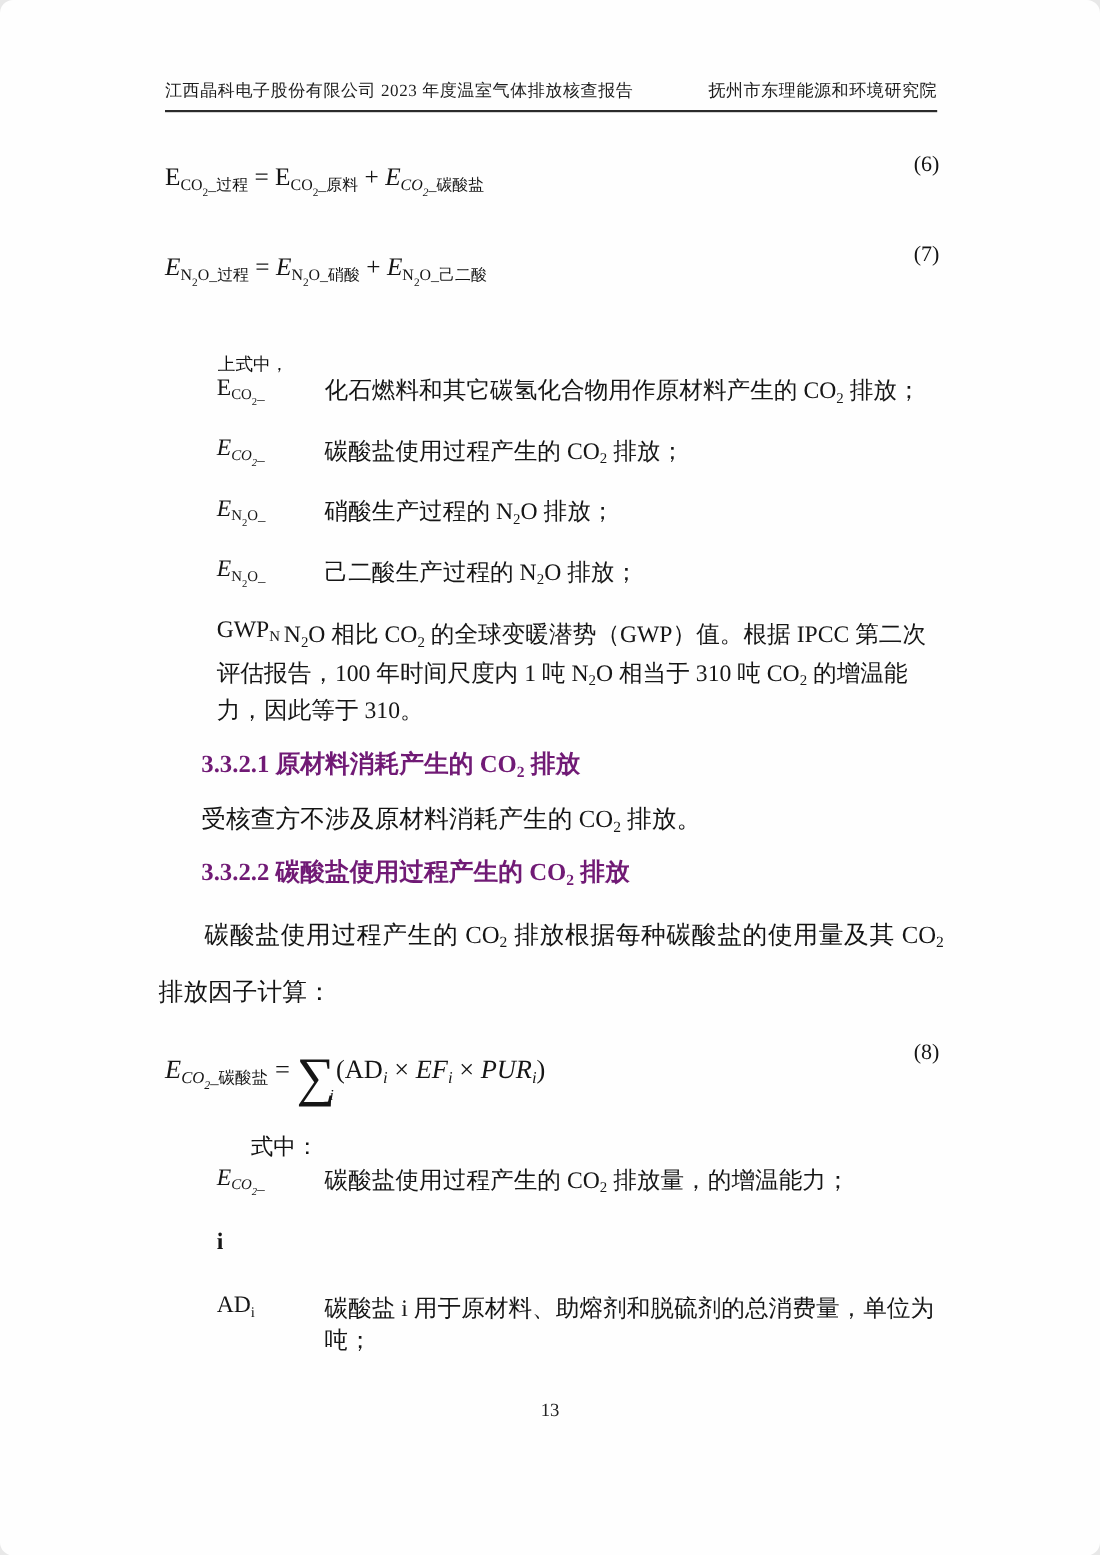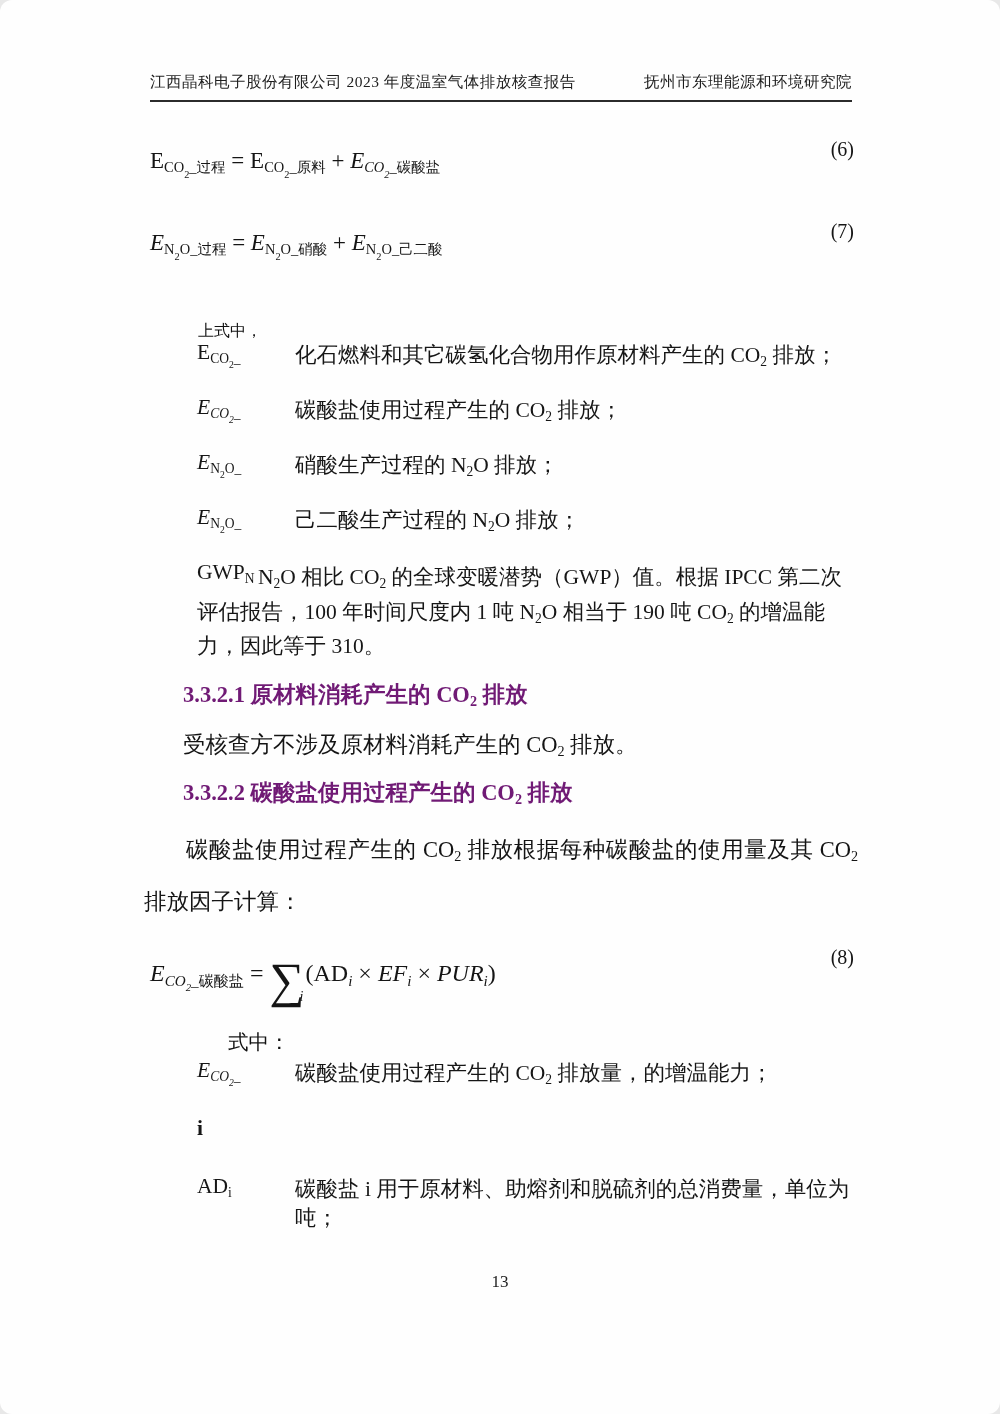--- a/index.html
+++ b/index.html
@@ -95,21 +95,21 @@
     <div class="def-row">
       <span class="def-term"><span class="it">E</span><sub>N</sub><sub class="s2">2</sub><sub>O_</sub></span>
       <span class="def-desc"><span>硝酸生产过程的 N</span><sub>2</sub><span>O 排放；</span></span>
     </div>
     <div class="def-row">
       <span class="def-term"><span class="it">E</span><sub>N</sub><sub class="s2">2</sub><sub>O_</sub><sub class="clip">己</sub></span>
       <span class="def-desc"><span>己二酸生产过程的 N</span><sub>2</sub><span>O 排放；</span></span>
     </div>
     <div class="def-row gwp">
       <span class="def-term"><span>GWP</span><sub>N</sub></span>
-      <span class="def-desc"><span>N</span><sub>2</sub><span>O 相比 CO</span><sub>2</sub><span> 的全球变暖潜势（GWP）值。根据 IPCC 第二次评估报告，100 年时间尺度内 1 吨 N</span><sub>2</sub><span>O 相当于 190 吨 CO</span><sub>2</sub><span> 的增温能力，因此等于 310。</span></span>
+      <span class="def-desc"><span>N</span><sub>2</sub><span>O 相比 CO</span><sub>2</sub><span> 的全球变暖潜势（GWP）值。根据 IPCC 第二次评估报告，100 年时间尺度内 1 吨 N</span><sub>2</sub><span>O 相当于 310 吨 CO</span><sub>2</sub><span> 的增温能力，因此等于 310。</span></span>
     </div>
   </div>
 
   <div class="h3" id="h321"><span>3.3.2.1 原材料消耗产生的 CO</span><sub>2</sub><span> 排放</span></div>
   <div class="para" id="p1"><span>受核查方不涉及原材料消耗产生的 CO</span><sub>2</sub><span> 排放。</span></div>
   <div class="h3" id="h322"><span>3.3.2.2 碳酸盐使用过程产生的 CO</span><sub>2</sub><span> 排放</span></div>
   <div class="para" id="p2"><span>碳酸盐使用过程产生的 CO</span><sub>2</sub><span> 排放根据每种碳酸盐的使用量及其 CO</span><sub>2</sub><span> 排放因子计算：</span></div>
 
   <div class="eq" id="eq8">
     <span class="eq-body"><span class="it">E</span><sub class="it">CO</sub><sub class="s2 it">2</sub><sub>_碳酸盐</sub><span> = </span><span class="sum">∑</span><sub class="it sumsub">i</sub><span>(AD</span><sub class="it">i</sub><span> × </span><span class="it">EF</span><sub class="it">i</sub><span> × </span><span class="it">PUR</span><sub class="it">i</sub><span>)</span></span>

